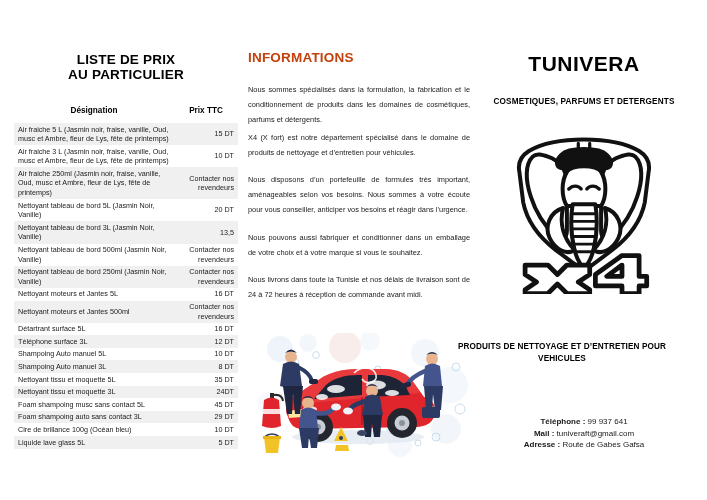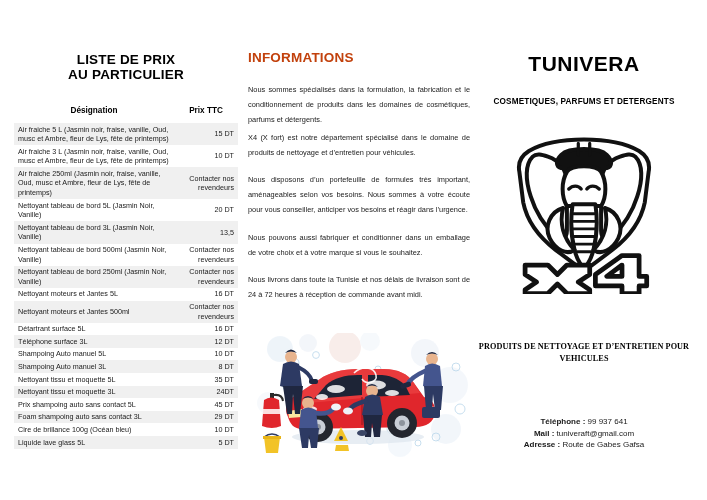--- a/index.html
+++ b/index.html
@@ -125,30 +125,29 @@
     color: #000;
     margin-top: 19px;
   }
   .logo-wrap {
     margin-top: 16px;
     display: flex;
     justify-content: center;
   }
   .tagline {
     position: absolute;
-    left: 470px;
+    left: 448px;
     top: 341px;
     width: 228px;
     text-align: center;
     font-size: 8.2px;
     font-weight: bold;
     line-height: 11.5px;
     letter-spacing: 0.1px;
     color: #000;
-    font-family: Liberation Serif, serif;
   }
   .contact {
     position: absolute;
     left: 470px;
     top: 416px;
     width: 228px;
     text-align: center;
     font-size: 8px;
     line-height: 11.5px;
     color: #1a1a1a;
@@ -232,21 +231,21 @@
           </tr>
           <tr>
             <td class="td-desc">Nettoyant tissu et moquette 5L</td>
             <td class="td-price">35 DT</td>
           </tr>
           <tr class="shaded">
             <td class="td-desc">Nettoyant tissu et moquette 3L</td>
             <td class="td-price">24DT</td>
           </tr>
           <tr>
-            <td class="td-desc">Prix shampoing auto sans contact  5L</td>
+            <td class="td-desc">Foam shampoing musc sans contact  5L</td>
             <td class="td-price">45 DT</td>
           </tr>
           <tr class="shaded">
             <td class="td-desc">Foam shampoing auto sans contact  3L</td>
             <td class="td-price">29 DT</td>
           </tr>
           <tr>
             <td class="td-desc">Cire de brillance 100g (Océan bleu)</td>
             <td class="td-price">10 DT</td>
           </tr>

